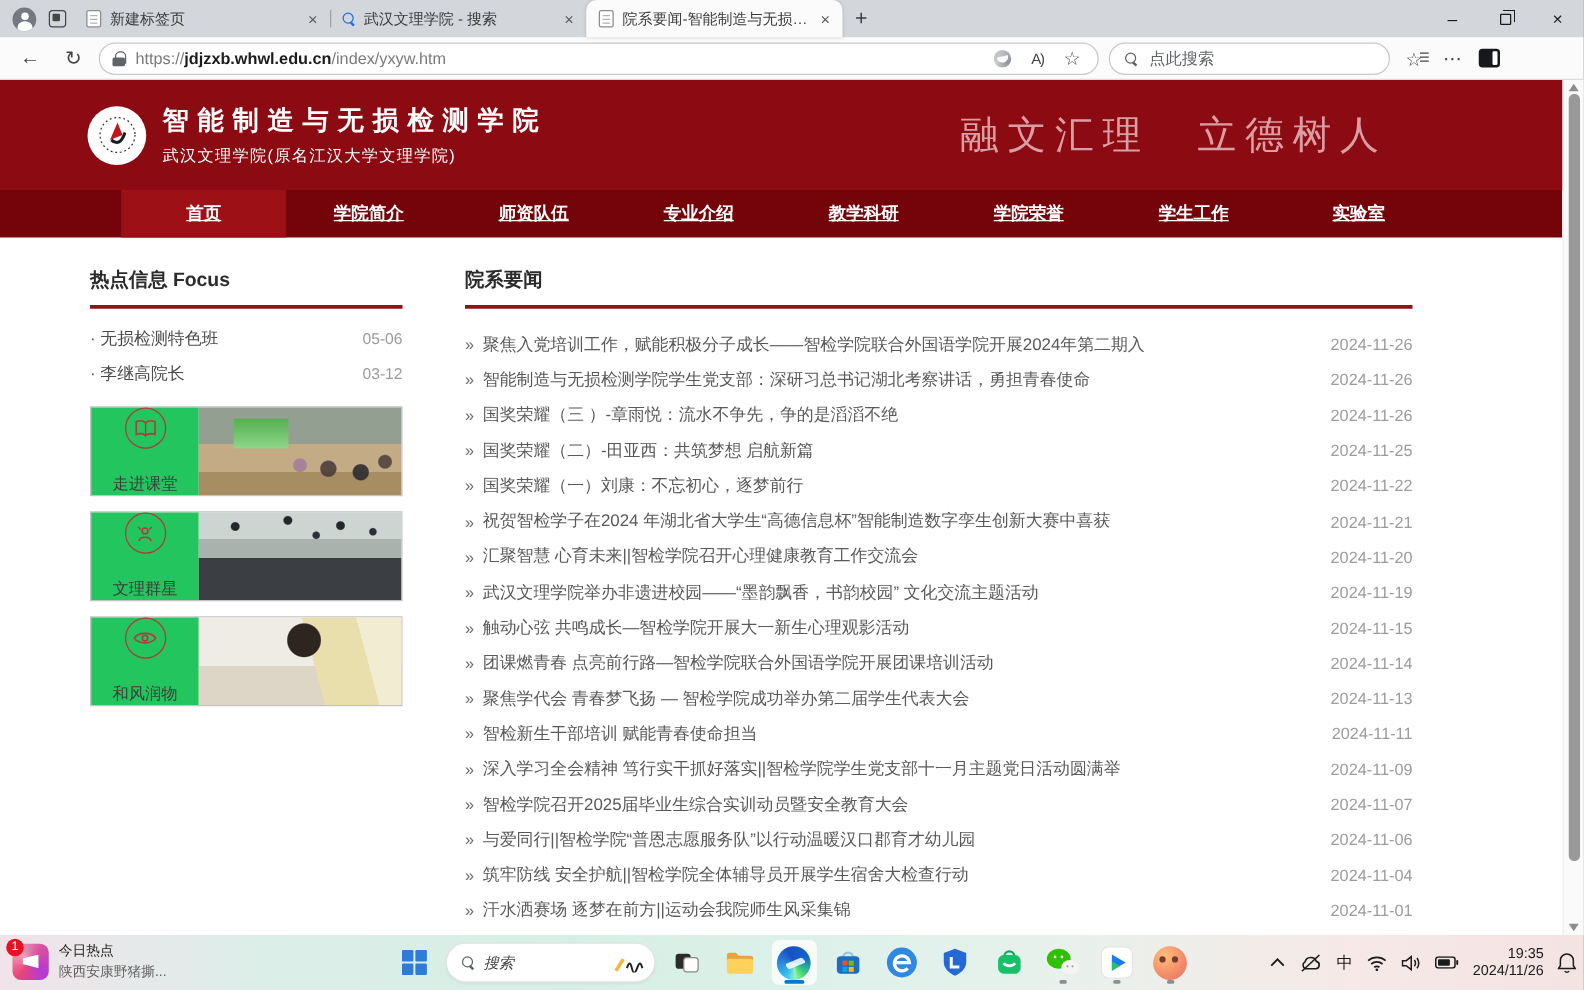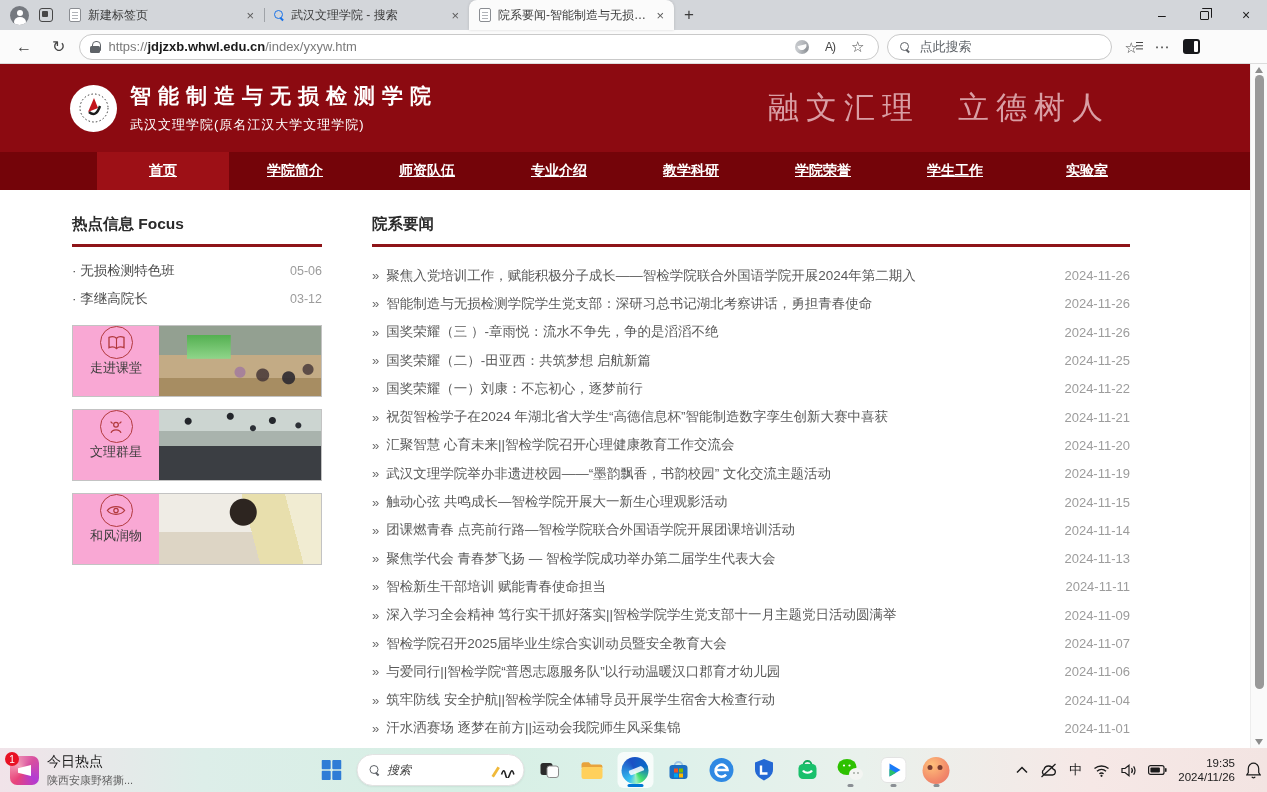--- a/index.html
+++ b/index.html
@@ -73,21 +73,21 @@
   .content { flex:1; display:flex; overflow:hidden; padding-top:24px; }
   aside.focus { width:250px; margin-left:72px; flex-shrink:0; }
   .col-head { font-size:15.5px; font-weight:bold; color:#2b2b2b; }
   .col-rule { height:2.5px; background:#8e1418; margin-top:9px; }
   .hot-list { margin-top:10px; }
   .hot-row { display:flex; justify-content:space-between; align-items:center; height:28px; }
   .hot-title { font-size:13.5px; color:#4a4a4a; }
   .hot-date { font-size:12.5px; color:#9c9c9c; }
   .cards { margin-top:12px; display:flex; flex-direction:column; gap:12px; }
   .card { height:72px; border:1px solid #c3c3c3; display:flex; background:#fff; }
-  .card-left { width:86px; display:flex; flex-direction:column; align-items:center; justify-content:flex-start; gap:0; background:#f9a8d4; }
+  .card-left { width:86px; display:flex; flex-direction:column; align-items:center; justify-content:space-between; gap:0; background:#22c55e; }
   .card-circle { width:33px; height:33px; border:1.5px solid #b23a3e; border-radius:50%; display:flex; align-items:center; justify-content:center; }
   .card-label { font-size:13px; color:#3c3c3c; }
   .card-photo { flex:1; }
   .photo1 { background-image:
       radial-gradient(circle at 80% 74%, rgba(45,42,48,.9) 0 6px, transparent 7px),
       radial-gradient(circle at 64% 70%, rgba(70,55,55,.85) 0 6px, transparent 7px),
       radial-gradient(circle at 92% 62%, rgba(75,60,60,.85) 0 5px, transparent 6px),
       radial-gradient(circle at 50% 66%, rgba(160,120,160,.8) 0 5px, transparent 6px),
       linear-gradient(#54b051,#8fd58a),
       linear-gradient(180deg,#93a091 0 42%, #c3ab85 42% 74%, #a78d62 74%);
@@ -123,21 +123,21 @@
   .scroll-thumb { position:absolute; left:3.5px; top:2px; width:9px; height:614px; background:#999; border-radius:5px; }
 
   
   .taskbar { height:44px; flex-shrink:0; position:relative; display:flex; align-items:center;
     background:linear-gradient(90deg,#f1e3e9 0%,#ddeee9 16%,#d6efe4 36%,#ddf1ea 52%,#e9f1ec 68%,#f6e8e6 86%,#f3e4e2 100%); }
   .widget { position:absolute; left:10px; top:5px; display:flex; align-items:center; gap:8px; }
   .widget-icon { width:29px; height:29px; border-radius:7px; background:conic-gradient(from 220deg,#e8447a,#f3a0b8,#d84f9f,#b23bd4,#e8447a); position:relative; }
   .widget-icon::before { content:""; position:absolute; left:8px; top:9px; width:13px; height:11px; background:#fff; clip-path:polygon(0 30%,100% 0,100% 100%,0 70%); }
   .widget-badge { position:absolute; left:-5px; top:-4px; min-width:14px; height:14px; border-radius:7px; background:#e81123; color:#fff; font-size:10px; display:flex; align-items:center; justify-content:center; padding:0 3px; }
   .widget-texts { display:flex; flex-direction:column; }
-  .widget-title { font-size:14px; color:#1b1b1b; }
+  .widget-title { font-size:11px; color:#1b1b1b; }
   .widget-sub { font-size:11px; color:#5f5f5f; margin-top:2px; }
   .tb-center { position:absolute; left:50%; top:0; height:44px; transform:translateX(-50%); display:flex; align-items:center; gap:7px; }
   .tb-btn { width:36px; height:36px; border-radius:6px; display:flex; align-items:center; justify-content:center; position:relative; }
   .tb-btn.active-app { background:rgba(255,255,255,.75); }
   .tb-btn.active-app::after { content:""; position:absolute; bottom:1.5px; left:10px; width:16px; height:3px; border-radius:2px; background:#0078d4; }
   .run-ind::after { content:""; position:absolute; bottom:1.5px; left:15px; width:6px; height:3px; border-radius:2px; background:#8a8f94; }
   .tb-search { height:32px; width:168px; background:#fff; border:1px solid #e2e2e2; border-radius:16px; display:flex; align-items:center; gap:8px; padding:0 6px 0 12px; box-shadow:0 1px 2px rgba(0,0,0,.06); }
   .tb-search-label { flex:1; font-size:12px; color:#444;font-style:italic; }
   .edge-orb { width:27px; height:27px; border-radius:50%; background:conic-gradient(from 210deg,#35c1f1,#1b4fc4 35%,#0b67c8 60%,#46e26f 82%,#9aeec0 90%,#35c1f1); position:relative; overflow:hidden; }
   .edge-orb::before { content:""; position:absolute; left:7px; top:8px; width:16px; height:12px; border-radius:50%; background:rgba(255,255,255,.85); clip-path:polygon(0 55%,100% 0,100% 45%,0 100%); }

